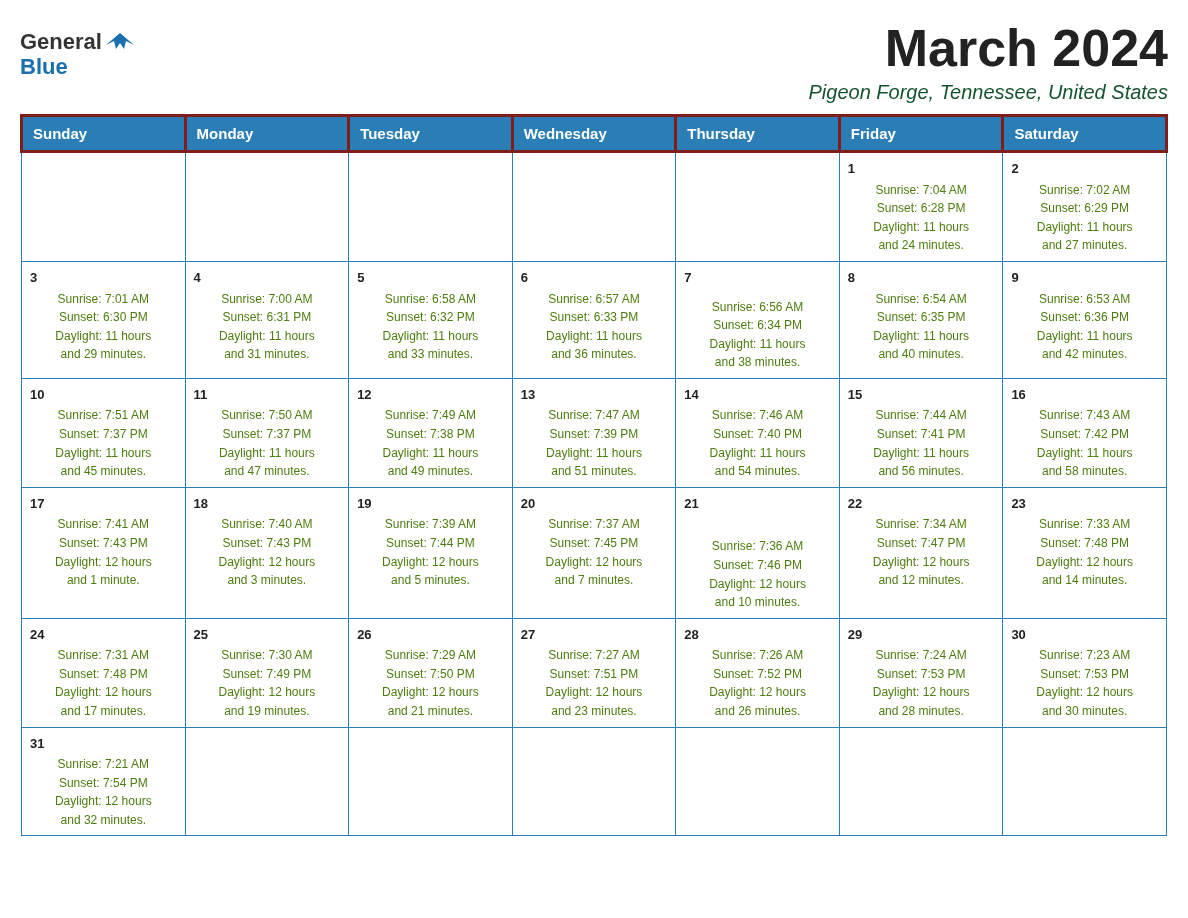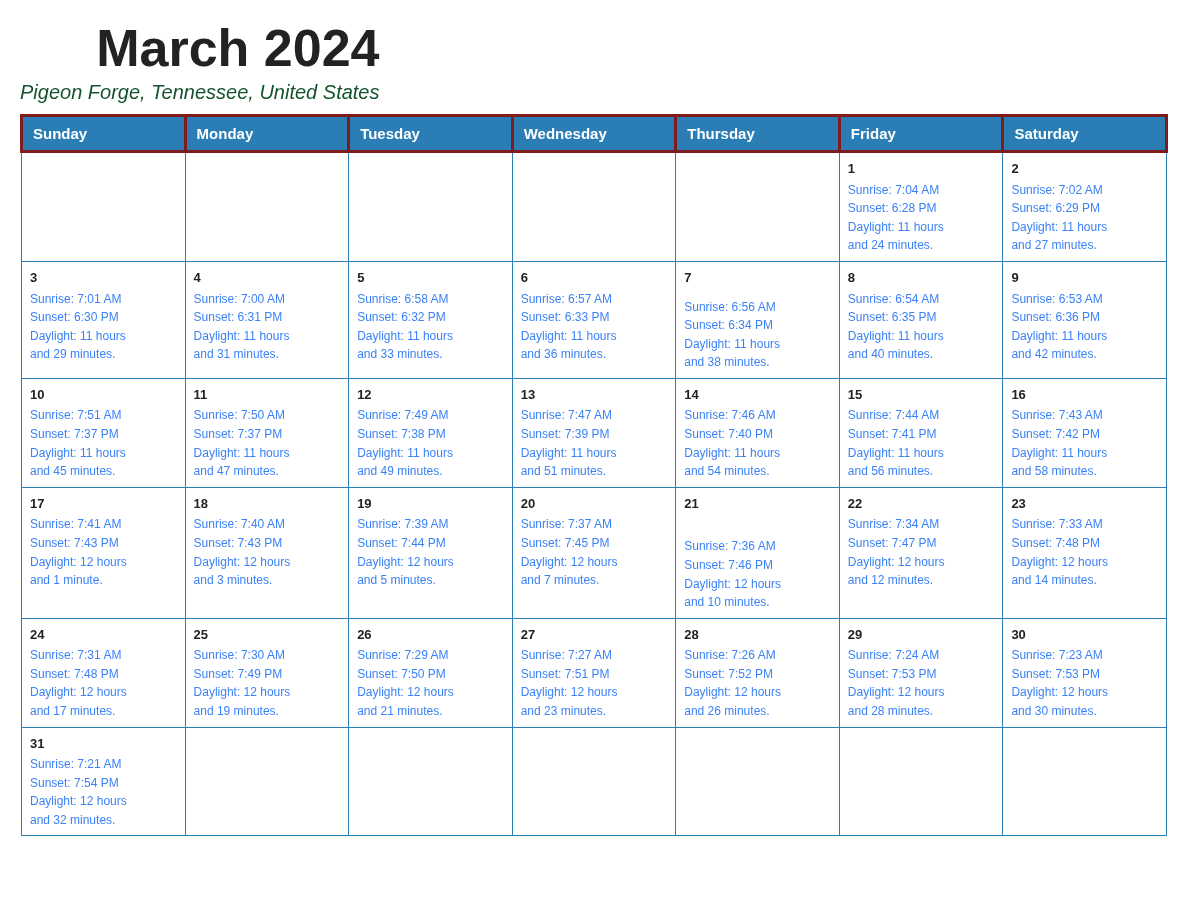--- a/index.html
+++ b/index.html
@@ -85,31 +85,41 @@
     }
     .day-number {
       font-size: 13px;
       font-weight: bold;
       color: #222;
       display: block;
       margin-bottom: 2px;
     }
     .day-info {
       font-size: 12px;
-      color: #3b82f6;
+      color: #4d7c0f;
       line-height: 1.55;
+      text-align: center;
     }
     .empty-cell {
       background: #fff;
     }
   </style>
 </head>
 <body>
 
 <div class="header-area">
+  <div class="logo">
+    <div class="logo-line1">
+      <span class="logo-text-general">General</span>
+      <svg class="logo-bird" viewBox="0 0 28 22" xmlns="http://www.w3.org/2000/svg">
+        <polygon points="14,2 28,14 20,10 18,18 14,12 10,18 8,10 0,14" fill="#1a6faf"></polygon>
+      </svg>
+    </div>
+    <span class="logo-blue">Blue</span>
+  </div>
   <div class="title-area">
     <div class="month-title">March 2024</div>
     <div class="location-title">Pigeon Forge, Tennessee, United States</div>
   </div>
 </div>
 
 <table class="calendar-table">
   <thead>
     <tr>
       <th>Sunday</th>

